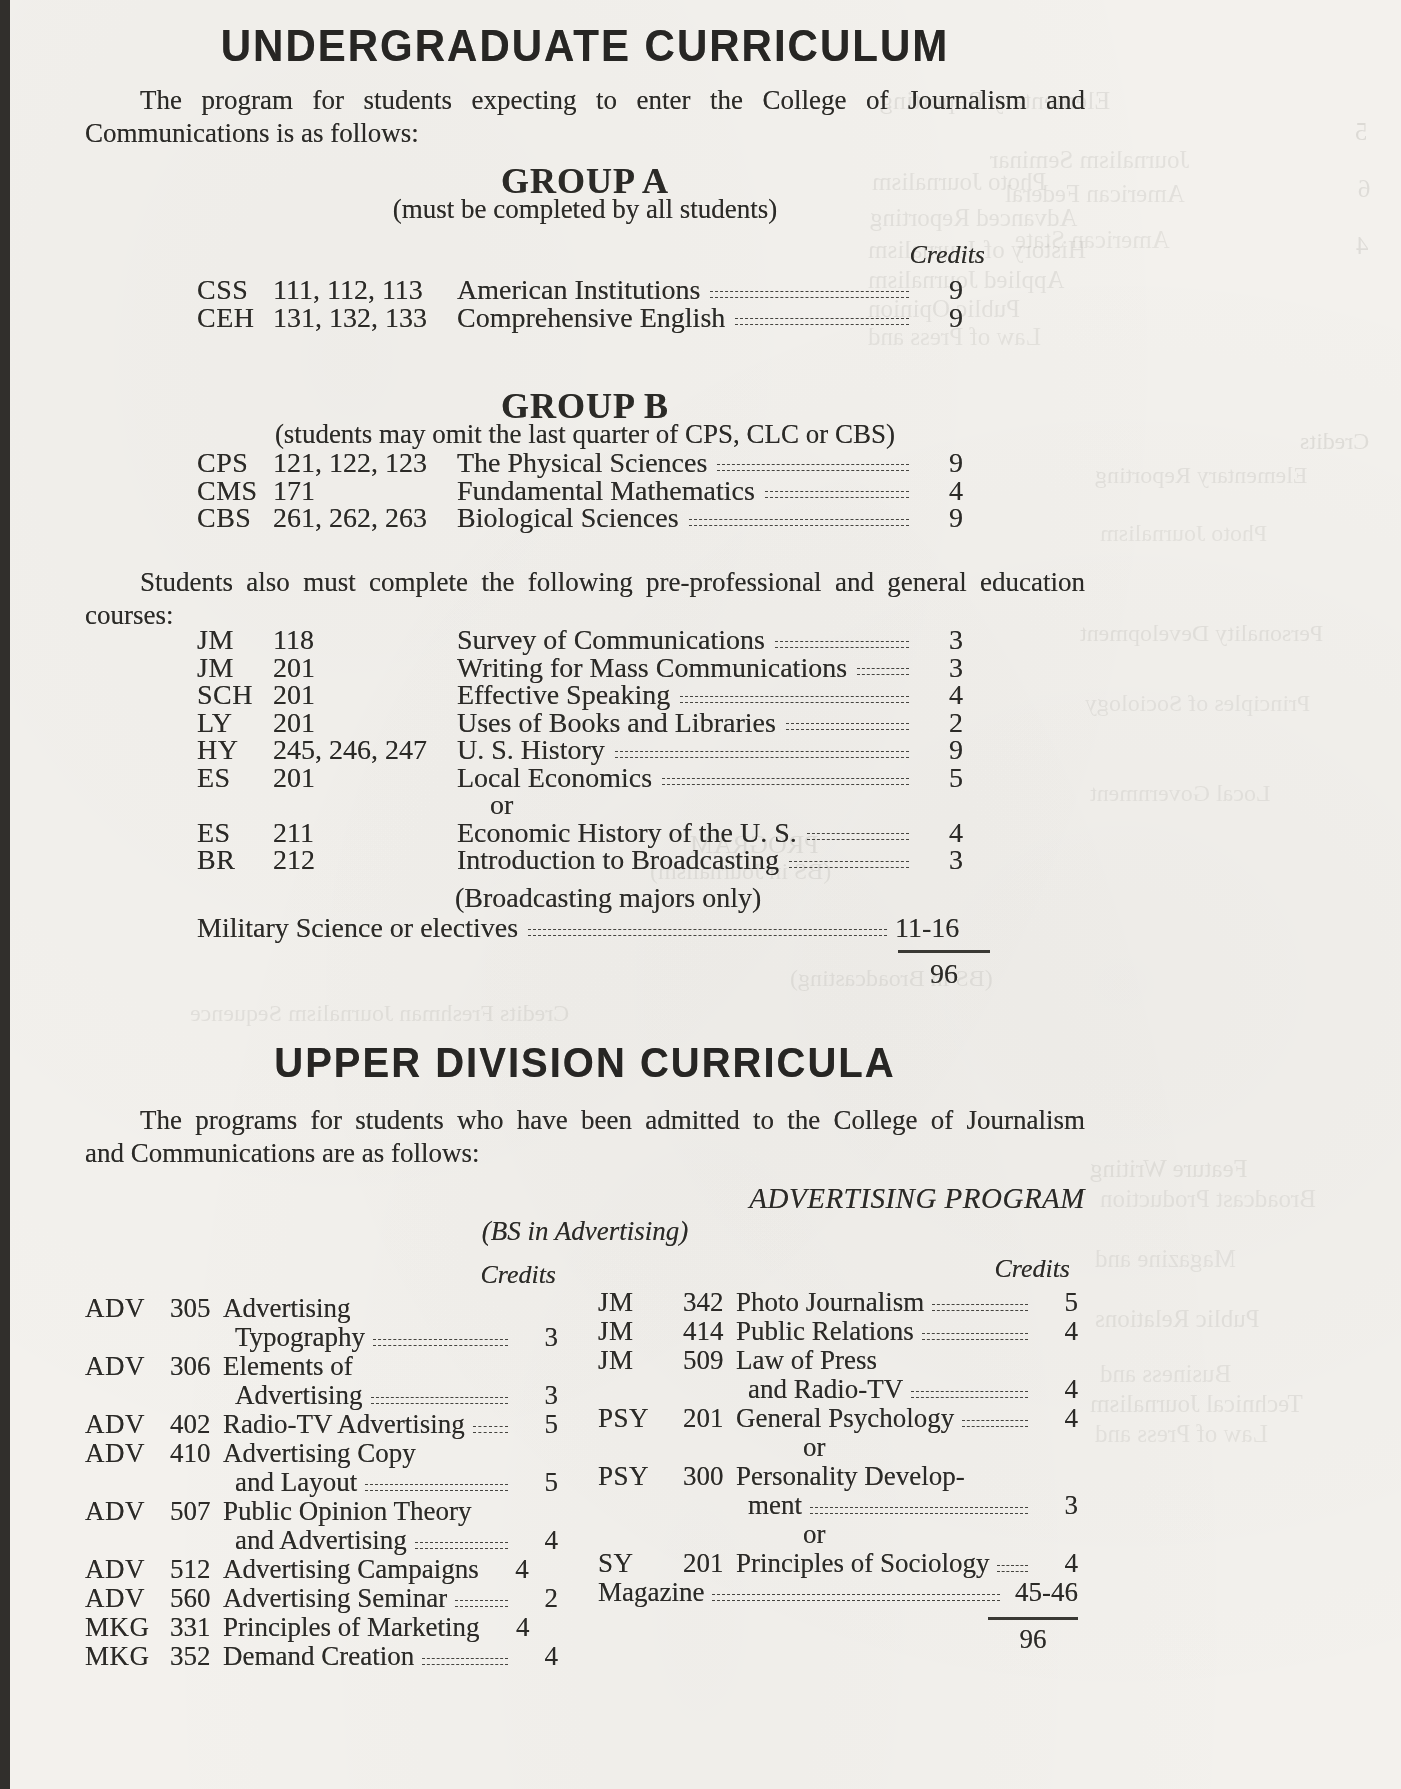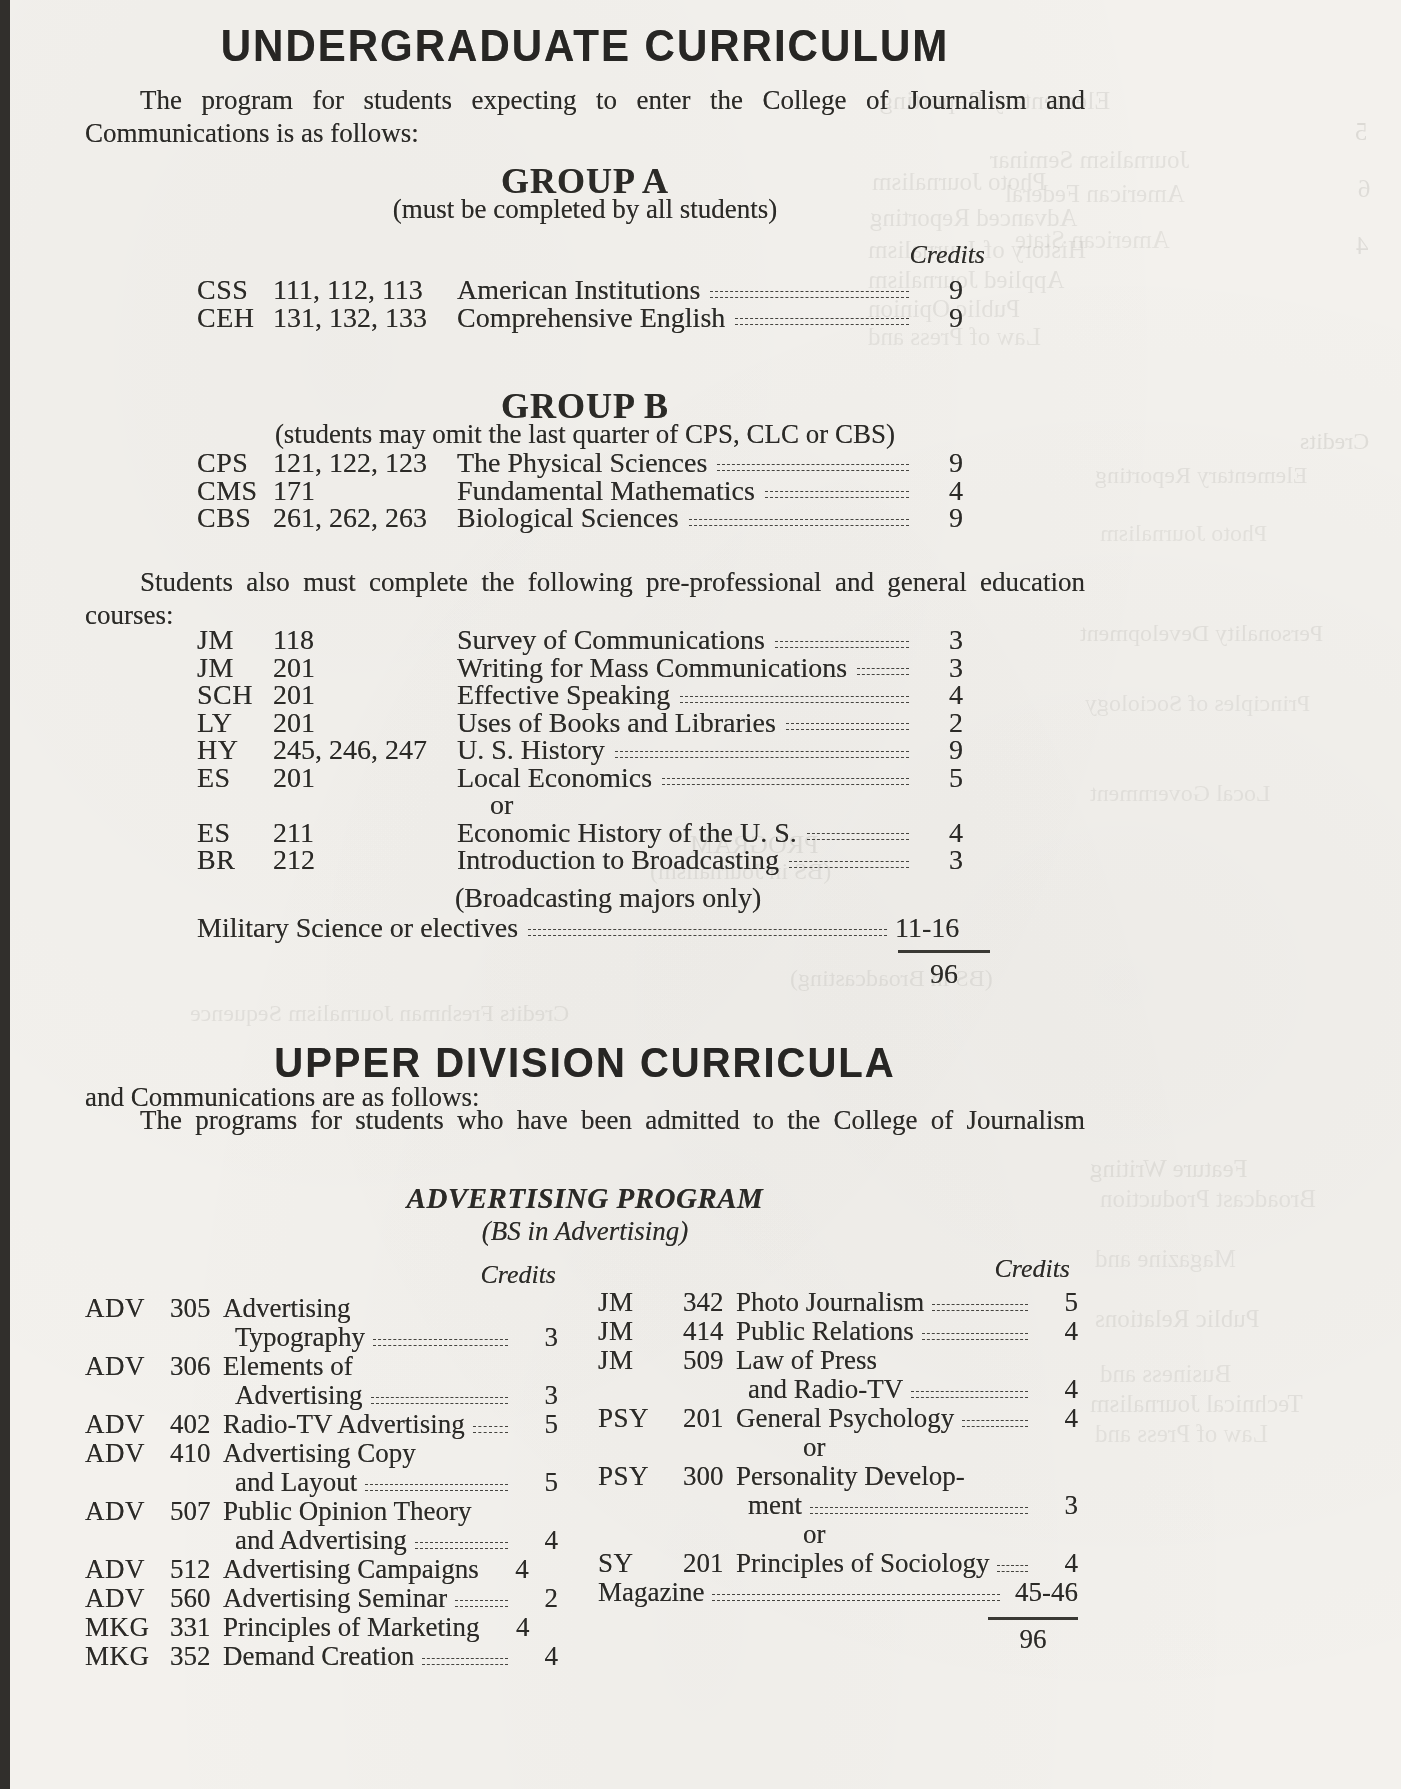--- a/index.html
+++ b/index.html
@@ -58,21 +58,21 @@
   .bnum{width:53px;}
   .btitle{white-space:nowrap;padding-right:6px;}
   .bleader{flex:1;height:5px;border-top:1.6px dashed #45443f;border-bottom:1.6px dashed #45443f;
            margin:0 6px 6px 2px;min-width:14px;}
   .bcr{width:44px;text-align:right;}
   .bcont{padding-left:150px;}
   .borrow{padding-left:205px;}
   .total-col{margin-left:auto;width:90px;border-top:3px solid #3a3934;margin-top:10px;
              text-align:center;font-size:27px;padding-top:4px;}
 
-  .prog-title{font-style:italic;font-weight:700;font-size:29px;letter-spacing:.5px;}
+  .prog-title{font-style:italic;font-weight:400;font-size:29px;letter-spacing:.5px;text-align:right;}
   .prog-sub{font-style:italic;font-size:27px;}
 </style>
 </head>
 <body>
 
 <div class="page">
   <div class="edge-strip"></div>
   <div class="ghost-layer" id="ghost-layer">
       <div class="ghost" style="left: 880px; top: 86px; font-size: 26px; opacity: 0.13;">Elementary Reporting</div>
       <div class="ghost" style="left: 990px; top: 146px; font-size: 25px; opacity: 0.12;">Journalism Seminar</div>
@@ -240,21 +240,21 @@
         <span class="leader"></span>
         <span class="milcr">11-16</span>
       </div>
     </div>
 
     <div class="total-top" style="top:950px;">96</div>
 
     <div class="main-title" style="top:1040px;font-size:40px;">UPPER DIVISION CURRICULA</div>
 
     <div class="para p-just indent" style="top:1104px;">The programs for students who have been admitted to the College of Journalism</div>
-    <div class="para" style="top:1081px;font-family:Liberation Serif, serif;">and Communications are as follows:</div>
+    <div class="para" style="top:1137px;font-family:Liberation Serif, serif;">and Communications are as follows:</div>
 
     <div class="sec-head prog-title" style="top:1182px;">ADVERTISING PROGRAM</div>
     <div class="sec-sub prog-sub" style="top:1216px;">(BS in Advertising)</div>
   </div>
 
   <div class="col" style="left:85px;top:1260px;width:473px;">
     <div class="col-credits" style="padding-right:2px;">Credits</div>
     <div id="left-col-rows">
         <div class="brow">
           <span class="bcode">ADV</span>

